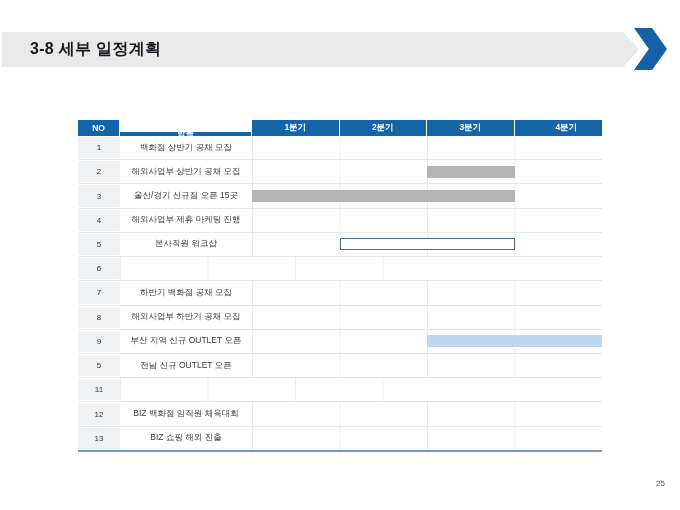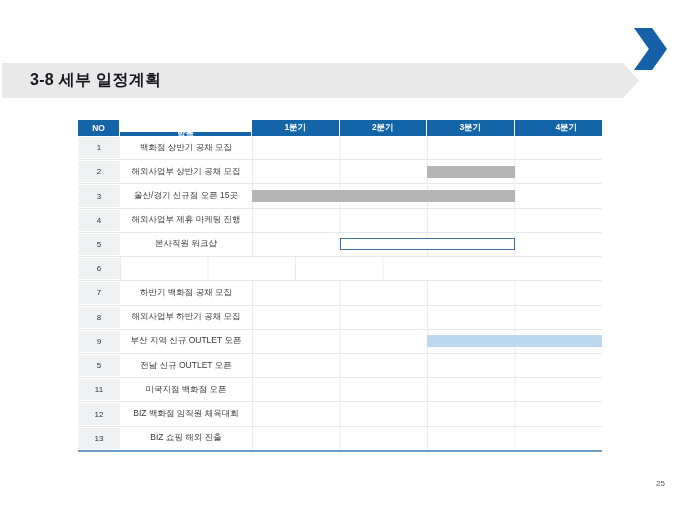--- a/index.html
+++ b/index.html
@@ -11,21 +11,21 @@
     overflow:hidden;
   }
 
   
   .title-band {
     position:absolute; left:2px; top:32px;
     width:637px; height:35px;
     background:var(--title-band-gray,#E9E9E9);
     clip-path:polygon(0 0, calc(100% - 16px) 0, 100% 50%, calc(100% - 16px) 100%, 0 100%);
     display:flex; align-items:center;
-    padding-left:28px; box-sizing:border-box;margin-top:31px;
+    padding-left:28px; box-sizing:border-box;
   }
   .title-text {
     font-size:16px; font-weight:bold;
     color:#17171F; letter-spacing:0.3px;
   }
   .chevron {
     position:absolute; left:634px; top:28px;
     width:33px; height:42px;
     background:var(--chevron-blue,#1560A6);
     clip-path:polygon(0 0, 55% 0, 100% 50%, 55% 100%, 0 100%, 45% 50%);
@@ -170,21 +170,20 @@
   </div>
 
   <div class="row">
     <div class="no-cell">5</div>
     <div class="item-cell">전남 신규 OUTLET 오픈</div>
     <div class="timeline-cell"></div>
   </div>
 
   <div class="row">
     <div class="no-cell">11</div>
-    <div class="item-cell">미국지점 백화점 오픈</div>
     <div class="timeline-cell"></div>
   </div>
 
   <div class="row">
     <div class="no-cell">12</div>
     <div class="item-cell">BIZ 백화점 임직원 체육대회</div>
     <div class="timeline-cell"></div>
   </div>
 
   <div class="row">

